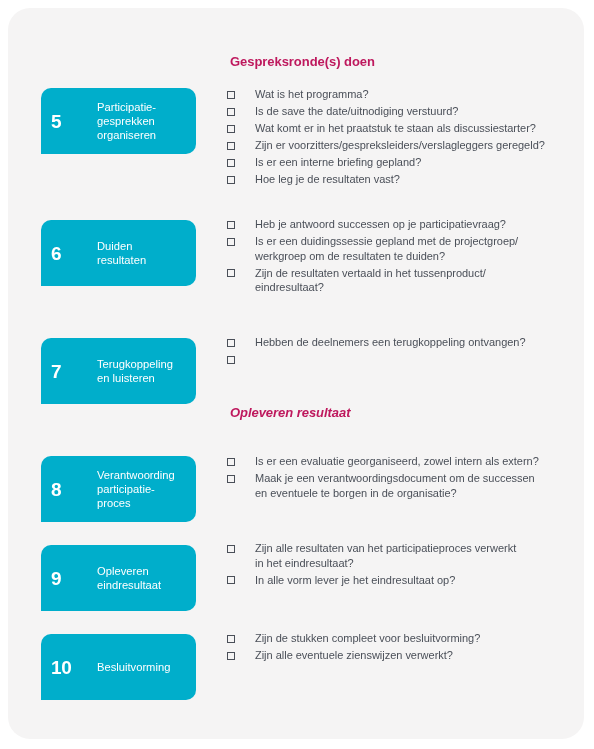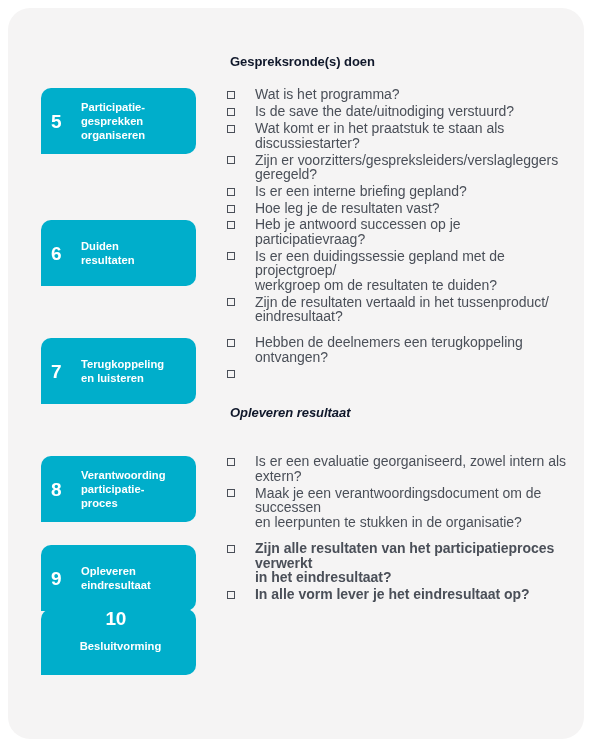--- a/index.html
+++ b/index.html
@@ -46,29 +46,30 @@
     line-height: 1;
     width: 30px;
     flex: 0 0 30px;
     text-align: left;
     letter-spacing: -0.2px;
   }
   .step-label {
     color: #ffffff;
     font-size: 11.2px;
     line-height: 14.2px;
-    font-weight: bold;
+    font-weight: normal;
     white-space: pre-line;
+    margin-left: 16px;
   }
 
   
   .section-heading {
     position: absolute;
     left: 222px;
-    color: #0f172a;
+    color: #be185d;
     font-size: 13px;
     font-weight: bold;
     letter-spacing: -0.05px;
   }
 
   .check-group {
     position: absolute;
     left: 219px;
     width: 340px;
   }
@@ -82,21 +83,21 @@
     width: 8px;
     height: 8px;
     border: 1.5px solid #4a4f58;
     background: #f5f4f4;
     margin-top: 3.5px;
     margin-right: 20px;
     box-sizing: border-box;
   }
   .check-text {
     color: #4a4f58;
-    font-size: 14px;
+    font-size: 11px;
     line-height: 14.5px;
     white-space: pre-line;
     letter-spacing: -0.02px;
   }
 </style>
 </head>
 <body>
 
 <div class="page">
 
@@ -185,41 +186,51 @@
   </div>
 
   <div class="check-group" style="top:446px;">
     <div class="check-row">
       <span class="checkbox"></span>
       <span class="check-text">Is er een evaluatie georganiseerd, zowel intern als extern?</span>
     </div>
     <div class="check-row">
       <span class="checkbox"></span>
       <span class="check-text">Maak je een verantwoordingsdocument om de successen
-en leerpunten te stukken in de organisatie?</span>
+en eventuele te borgen in de organisatie?</span>
     </div>
   </div>
 
   <div class="step-card" style="top:537px;">
     <div class="step-num">9</div>
     <div class="step-label">Opleveren
 eindresultaat</div>
   </div>
 
-  <div class="check-group" style="top:533px;font-weight:bold;">
+  <div class="check-group" style="top:533px;">
     <div class="check-row">
       <span class="checkbox"></span>
       <span class="check-text">Zijn alle resultaten van het participatieproces verwerkt
 in het eindresultaat?</span>
     </div>
     <div class="check-row">
       <span class="checkbox"></span>
       <span class="check-text">In alle vorm lever je het eindresultaat op?</span>
     </div>
   </div>
 
-  <div class="step-card" style="top:601px;flex-direction:column;">
+  <div class="step-card" style="top:626px;">
     <div class="step-num">10</div>
     <div class="step-label">Besluitvorming</div>
   </div>
 
+  <div class="check-group" style="top:623px;">
+    <div class="check-row">
+      <span class="checkbox"></span>
+      <span class="check-text">Zijn de stukken compleet voor besluitvorming?</span>
+    </div>
+    <div class="check-row">
+      <span class="checkbox"></span>
+      <span class="check-text">Zijn alle eventuele zienswijzen verwerkt?</span>
+    </div>
+  </div>
 
 </div>
 
 </body></html>

